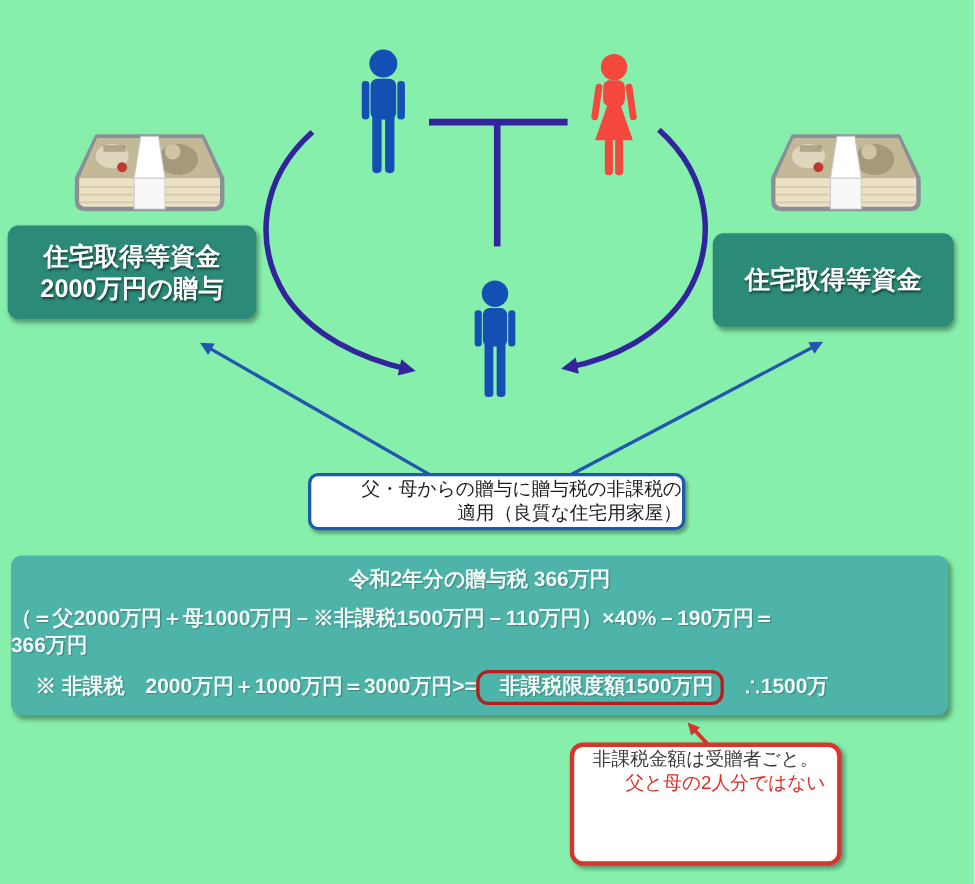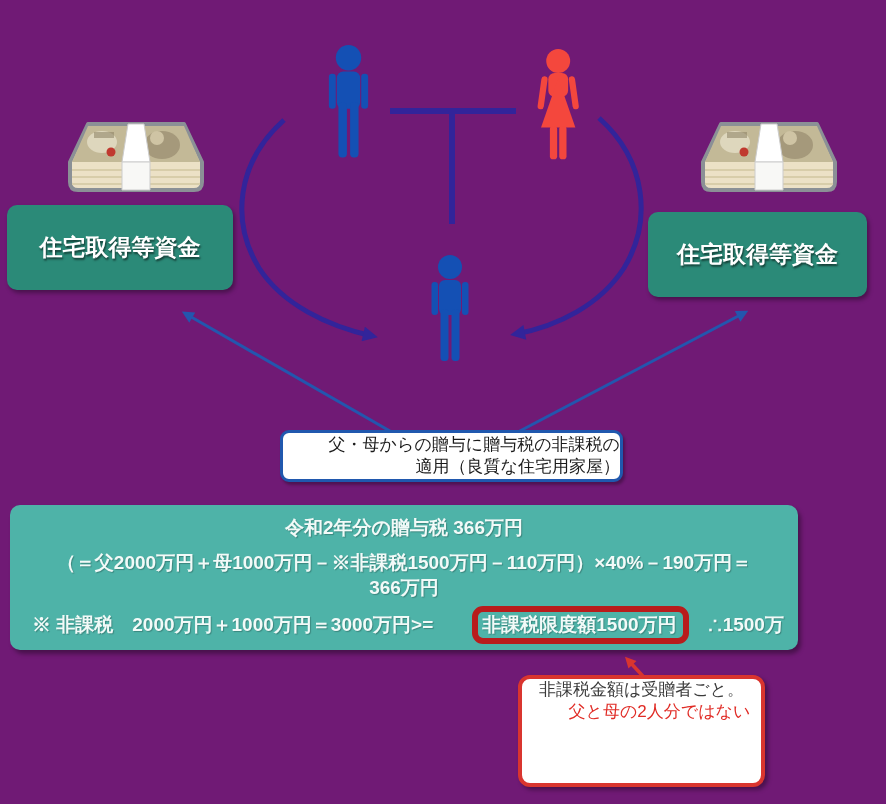--- a/index.html
+++ b/index.html
@@ -1,17 +1,17 @@
 <!DOCTYPE html>
 <html><head>
 <meta charset="utf-8">
 <style>
   html,body{margin:0;padding:0;background:#ffffff;}
   .canvas{
-    position:relative;width:886px;height:804px;background:#701a75;overflow:hidden;
+    position:relative;width:886px;height:804px;background:#86efac;overflow:hidden;
     font-family:"Liberation Sans", sans-serif;
   }
   .layer{position:absolute;left:0;top:0;width:886px;height:804px;z-index:1;}
   .box{position:absolute;z-index:2;box-sizing:border-box;}
 
   .gift-box{
     background:#2b8a78;border-radius:10px;color:#ffffff;font-weight:bold;
     font-size:23px;line-height:1.22;text-align:center;
     display:flex;flex-direction:column;justify-content:center;
     text-shadow:1px 2px 2px rgba(0,0,0,0.55);
@@ -22,33 +22,32 @@
 
   #app-note{
     left:280px;top:430px;width:343px;height:52px;background:#ffffff;
     border:3px solid #2058ae;border-radius:9px;color:#1a1a1a;
     font-size:17px;line-height:1.3;text-align:right;
     display:flex;flex-direction:column;justify-content:center;white-space:nowrap;
     box-shadow:2px 3px 3px rgba(0,0,0,0.3);
   }
 
   #calc-box{
-    left:10px;top:505px;width:788px;height:145px;background:#4eb3a8;
+    left:10px;top:505px;width:852px;height:145px;background:#4eb3a8;
     border-radius:10px;color:#f2faf8;font-weight:bold;font-size:19px;
     box-shadow:3px 4px 4px rgba(0,0,0,0.35);
     text-shadow:1px 1px 1px rgba(0,0,0,0.25);
   }
   #calc-box .calc-title{margin-top:10px;text-align:center;line-height:26px;}
-  #calc-box .calc-formula{margin-top:9px;text-align:center;line-height:25px;}
+  #calc-box .calc-formula{margin-top:9px;text-align:left;line-height:25px;}
   #calc-box .calc-formula div{white-space:nowrap;}
   #calc-box .calc-note{margin-top:13px;padding-left:22px;white-space:nowrap;line-height:24px;}
   .hl-red{
-    border:6px solid #b91c1c;border-radius:11px;padding:2px 6px 3px 4px;
+    border:3px solid #b91c1c;border-radius:11px;padding:2px 6px 3px 18px;
     text-shadow:1px 1px 1px rgba(0,0,0,0.25);
-    margin-left:39px;
   }
 
   #limit-note{
     left:518px;top:675px;width:247px;height:112px;background:#ffffff;
     border:4px solid #d9352f;border-radius:12px;color:#3a3a3a;
     font-size:17px;line-height:1.3;text-align:center;
     display:flex;flex-direction:column;justify-content:flex-start;white-space:nowrap;
     box-shadow:3px 3px 4px rgba(0,0,0,0.35);
   }
   #limit-note .red-line{color:#e02b25;padding-left:36px;}
@@ -131,20 +130,21 @@
     <g transform="translate(64,118)">
       <use href="#money-stack"></use>
     </g>
     <g transform="translate(697,118)">
       <use href="#money-stack"></use>
     </g>
   </svg>
 
   <div class="box gift-box" id="gift-left">
     <div>住宅取得等資金</div>
+    <div>2000万円の贈与</div>
   </div>
 
   <div class="box gift-box" id="gift-right">
     <div>住宅取得等資金</div>
   </div>
 
   <div class="box" id="app-note">
     <div>父・母からの贈与に贈与税の非課税の</div>
     <div>適用（良質な住宅用家屋）</div>
   </div>

